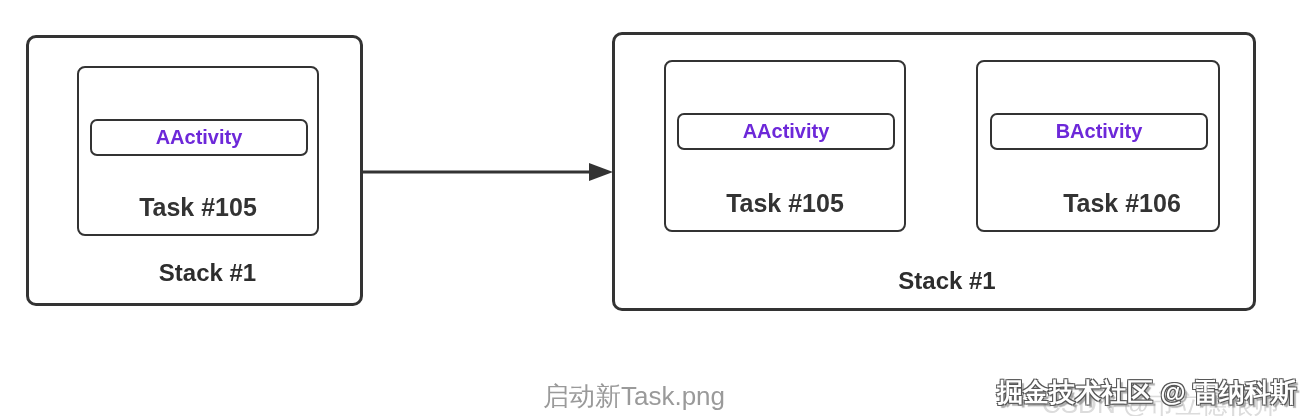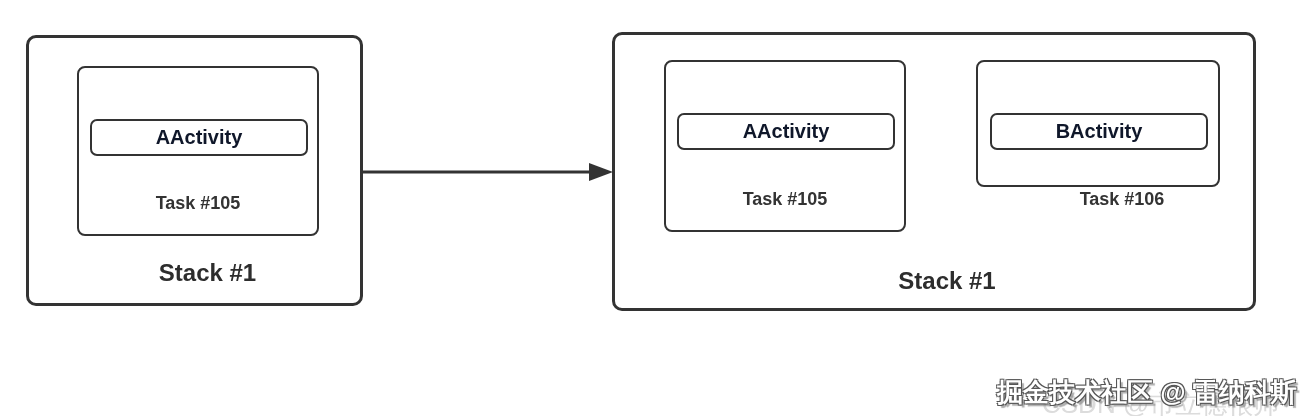--- a/index.html
+++ b/index.html
@@ -29,28 +29,28 @@
   .activity-box {
     position: absolute;
     background: #ffffff;
     border: 2px solid #333333;
     border-radius: 7px;
     box-sizing: border-box;
     text-align: center;
     font-weight: bold;
     font-size: 20px;
     line-height: 33px;
-    color: #0f172a;
+    color: #6d28d9;
   }
   .task-label {
     position: absolute;
     left: 0; right: 0;
     text-align: center;
     font-weight: bold;
-    font-size: 18px;
+    font-size: 25px;
     color: #333333;
   }
   .stack-label {
     position: absolute;
     left: 0; right: 0;
     text-align: center;
     font-weight: bold;
     font-size: 24px;
     color: #2d2d2d;
     padding-left: 26px;
@@ -108,26 +108,27 @@
     <polygon points="228,5 252,14 228,23" fill="#333333"></polygon>
   </svg>
 
   <div class="stack-box" style="left:612px; top:32px; width:644px; height:279px;">
     <div class="task-card" style="left:49px; top:25px; width:242px; height:172px;">
       <div class="activity-box" style="left:11px; top:51px; width:218px; height:37px;">
         <span>AActivity</span>
       </div>
       <div class="task-label" style="top:127px;">Task #105</div>
     </div>
-    <div class="task-card" style="left:361px; top:25px; width:244px; height:127px;">
+    <div class="task-card" style="left:361px; top:25px; width:244px; height:172px;">
       <div class="activity-box" style="left:12px; top:51px; width:218px; height:37px;">
         <span>BActivity</span>
       </div>
       <div class="task-label" style="top:127px;padding-left:48px;">Task #106</div>
     </div>
     <div class="stack-label" style="bottom:13px;">Stack #1</div>
   </div>
 
+  <div class="caption">启动新Task.png</div>
 
   <div class="watermark-ghost">CSDN @市立德很帅</div>
   <div class="watermark-primary">掘金技术社区 @ 雷纳科斯</div>
 
 </div>
 
 </body></html>

